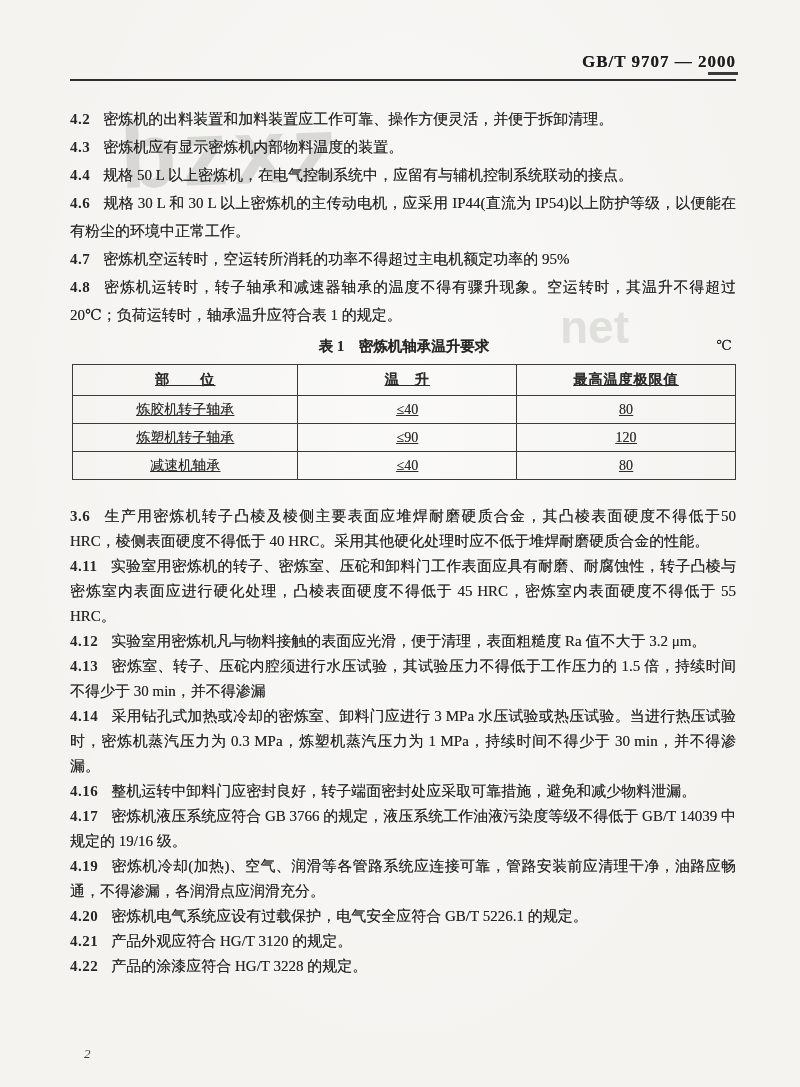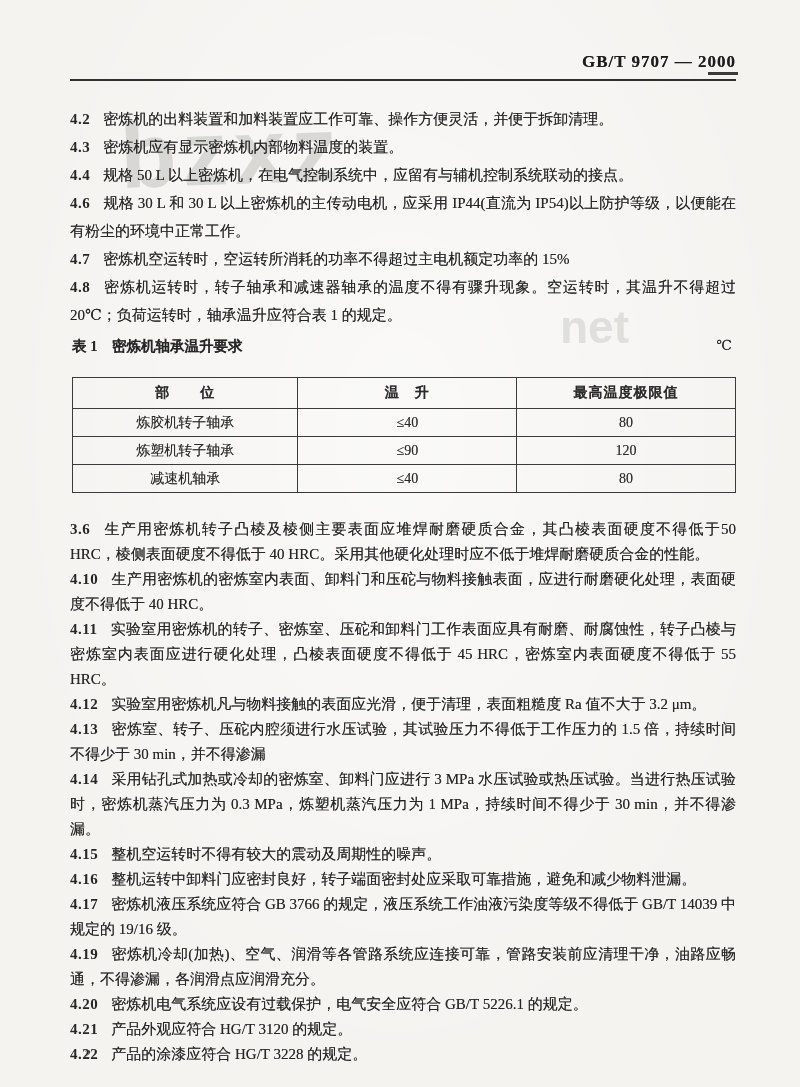--- a/index.html
+++ b/index.html
@@ -45,27 +45,27 @@
   
   .clauses{ margin-top:24px; }
   .clause{ margin:0; text-align:justify; font-size:15px; }
   .sec1 .clause{ line-height:28px; }
   .sec2 .clause{ line-height:25px; }
   .clause .num{ font-weight:bold; margin-right:13px; letter-spacing:.5px; }
   .clause .txt{ text-shadow:0 0 .5px rgba(45,45,45,.65); }
 
   
   .tbl-block{ margin:6px 0 8px 2px; }
-  .tbl-title-row{ position:relative; text-align:left; font-size:14.5px;
-    font-weight:bold; line-height:22px; margin-bottom:20px;
+  .tbl-title-row{ position:relative; text-align:center; font-size:14.5px;
+    font-weight:bold; line-height:22px; margin-bottom:7px;
     text-shadow:0 0 .5px rgba(45,45,45,.6); }
   .tbl-unit{ position:absolute; right:4px; top:0; font-weight:normal; font-size:14px; }
   table{ width:100%; border-collapse:collapse; table-layout:fixed;
     font-size:14px; color:#2b2b2b; }
-  table, th, td{ border:1.6px solid #3b3b3b; }
+  table, th, td{ border:1.6px solid #3b3b3b;text-decoration:underline; }
   th{ height:28px; font-weight:bold; text-align:center;
     text-shadow:0 0 .5px rgba(45,45,45,.6); letter-spacing:1px; }
   td{ height:25px; text-align:center; text-shadow:0 0 .5px rgba(45,45,45,.55); }
 
   .t1 col:nth-child(1){width:34%;} .t1 col:nth-child(2){width:33%;} .t1 col:nth-child(3){width:33%;}
 
   .page-number{
     position:absolute; left:84px; top:1046px; font-size:13px; font-style:italic;
     color:#3a3a3a; z-index:2;
   }
@@ -90,21 +90,21 @@
 
         <p class="clause"><span class="num">4.2</span><span class="txt">密炼机的出料装置和加料装置应工作可靠、操作方便灵活，并便于拆卸清理。</span></p>
 
         <p class="clause"><span class="num">4.3</span><span class="txt">密炼机应有显示密炼机内部物料温度的装置。</span></p>
 
         <p class="clause"><span class="num">4.4</span><span class="txt">规格 50 L 以上密炼机，在电气控制系统中，应留有与辅机控制系统联动的接点。</span></p>
 
 
         <p class="clause"><span class="num">4.6</span><span class="txt">规格 30 L 和 30 L 以上密炼机的主传动电机，应采用 IP44(直流为 IP54)以上防护等级，以便能在有粉尘的环境中正常工作。</span></p>
 
-        <p class="clause"><span class="num">4.7</span><span class="txt">密炼机空运转时，空运转所消耗的功率不得超过主电机额定功率的 15%</span></p>
+        <p class="clause"><span class="num">4.7</span><span class="txt">密炼机空运转时，空运转所消耗的功率不得超过主电机额定功率的 95%</span></p>
 
         <p class="clause"><span class="num">4.8</span><span class="txt">密炼机运转时，转子轴承和减速器轴承的温度不得有骤升现象。空运转时，其温升不得超过 20℃；负荷运转时，轴承温升应符合表 1 的规定。</span></p>
       </div>
 
     <div class="tbl-block">
       <div class="tbl-title-row">
         <span>表 1　密炼机轴承温升要求</span>
         <span class="tbl-unit">℃</span>
       </div>
       <table class="t1">
@@ -141,31 +141,29 @@
               <td>80</td>
             </tr>
           </tbody>
       </table>
     </div>
 
     <div class="clauses sec2">
 
         <p class="clause"><span class="num">3.6</span><span class="txt">生产用密炼机转子凸棱及棱侧主要表面应堆焊耐磨硬质合金，其凸棱表面硬度不得低于50 HRC，棱侧表面硬度不得低于 40 HRC。采用其他硬化处理时应不低于堆焊耐磨硬质合金的性能。</span></p>
 
-        <p class="clause"><span class="num">4.10</span><span class="txt">生产用密炼机的密炼室内表面、卸料门和压砣与物料接触表面，应进行耐磨硬化处理，表面硬度不得低于 40 HRC。</span></p>
 
         <p class="clause"><span class="num">4.11</span><span class="txt">实验室用密炼机的转子、密炼室、压砣和卸料门工作表面应具有耐磨、耐腐蚀性，转子凸棱与密炼室内表面应进行硬化处理，凸棱表面硬度不得低于 45 HRC，密炼室内表面硬度不得低于 55 HRC。</span></p>
 
         <p class="clause"><span class="num">4.12</span><span class="txt">实验室用密炼机凡与物料接触的表面应光滑，便于清理，表面粗糙度 Ra 值不大于 3.2 μm。</span></p>
 
         <p class="clause"><span class="num">4.13</span><span class="txt">密炼室、转子、压砣内腔须进行水压试验，其试验压力不得低于工作压力的 1.5 倍，持续时间不得少于 30 min，并不得渗漏</span></p>
 
         <p class="clause"><span class="num">4.14</span><span class="txt">采用钻孔式加热或冷却的密炼室、卸料门应进行 3 MPa 水压试验或热压试验。当进行热压试验时，密炼机蒸汽压力为 0.3 MPa，炼塑机蒸汽压力为 1 MPa，持续时间不得少于 30 min，并不得渗漏。</span></p>
 
-        <p class="clause"><span class="num">4.15</span><span class="txt">整机空运转时不得有较大的震动及周期性的噪声。</span></p>
 
         <p class="clause"><span class="num">4.16</span><span class="txt">整机运转中卸料门应密封良好，转子端面密封处应采取可靠措施，避免和减少物料泄漏。</span></p>
 
         <p class="clause"><span class="num">4.17</span><span class="txt">密炼机液压系统应符合 GB 3766 的规定，液压系统工作油液污染度等级不得低于 GB/T 14039 中规定的 19/16 级。</span></p>
 
 
         <p class="clause"><span class="num">4.19</span><span class="txt">密炼机冷却(加热)、空气、润滑等各管路系统应连接可靠，管路安装前应清理干净，油路应畅通，不得渗漏，各润滑点应润滑充分。</span></p>
 
         <p class="clause"><span class="num">4.20</span><span class="txt">密炼机电气系统应设有过载保护，电气安全应符合 GB/T 5226.1 的规定。</span></p>
 

